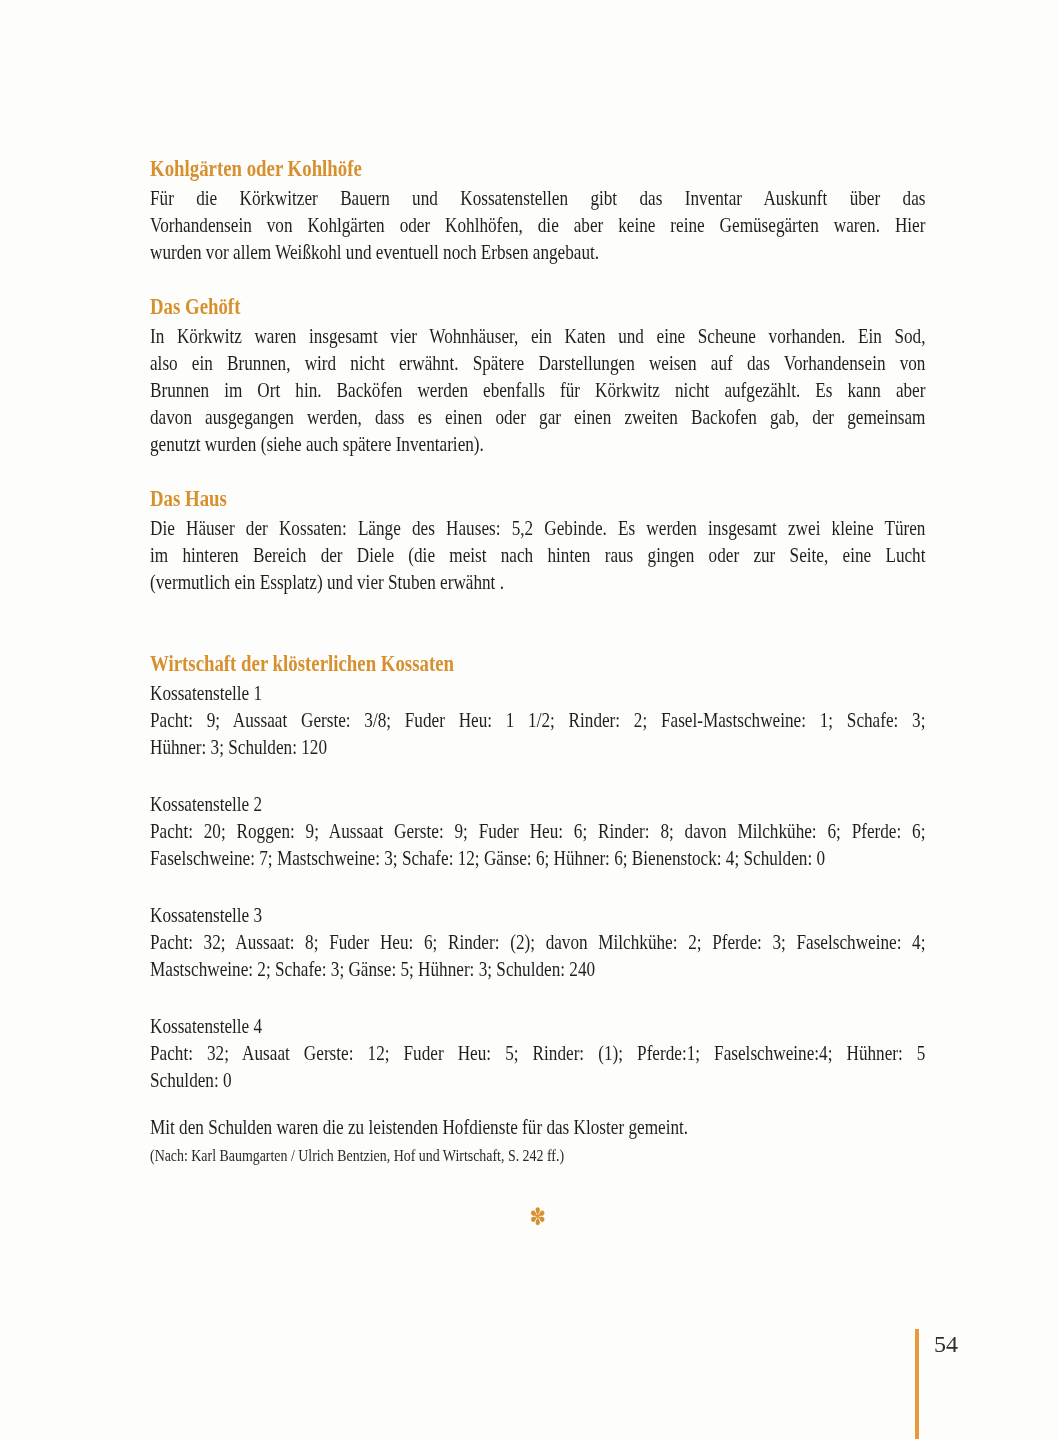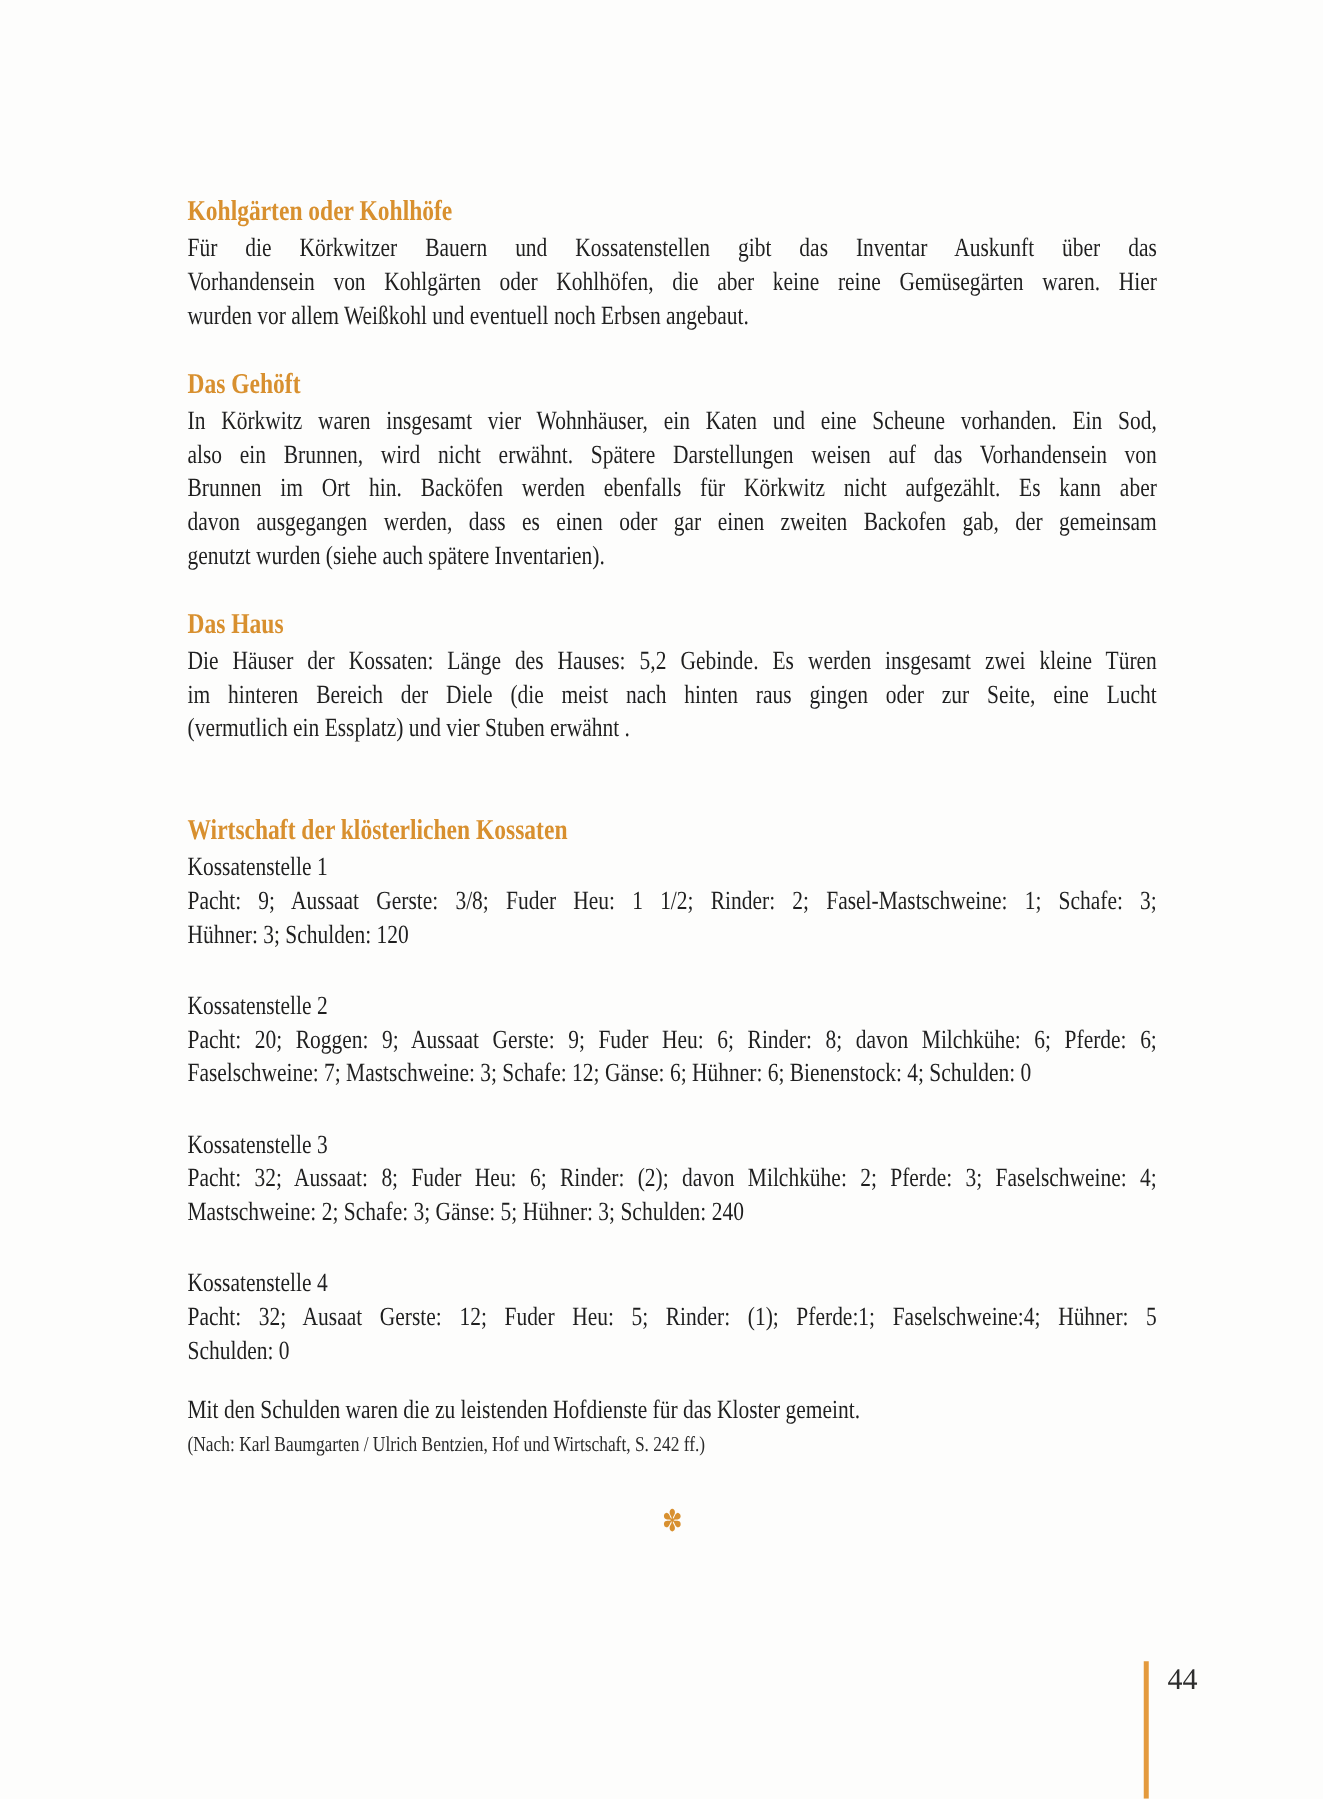--- a/index.html
+++ b/index.html
@@ -127,13 +127,13 @@
           <div class="line">Schulden: 0</div>
         </div>
       </div>
     </div>
   <div class="closing">Mit den Schulden waren die zu leistenden Hofdienste für das Kloster gemeint.</div>
   <div class="source-note">(Nach: Karl Baumgarten / Ulrich Bentzien, Hof und Wirtschaft, S. 242 ff.)</div>
   <div class="separator">✽</div>
 </div>
 
 <div class="page-rule"></div>
-<div class="page-number">44</div>
+<div class="page-number">54</div>
 
 </body></html>

